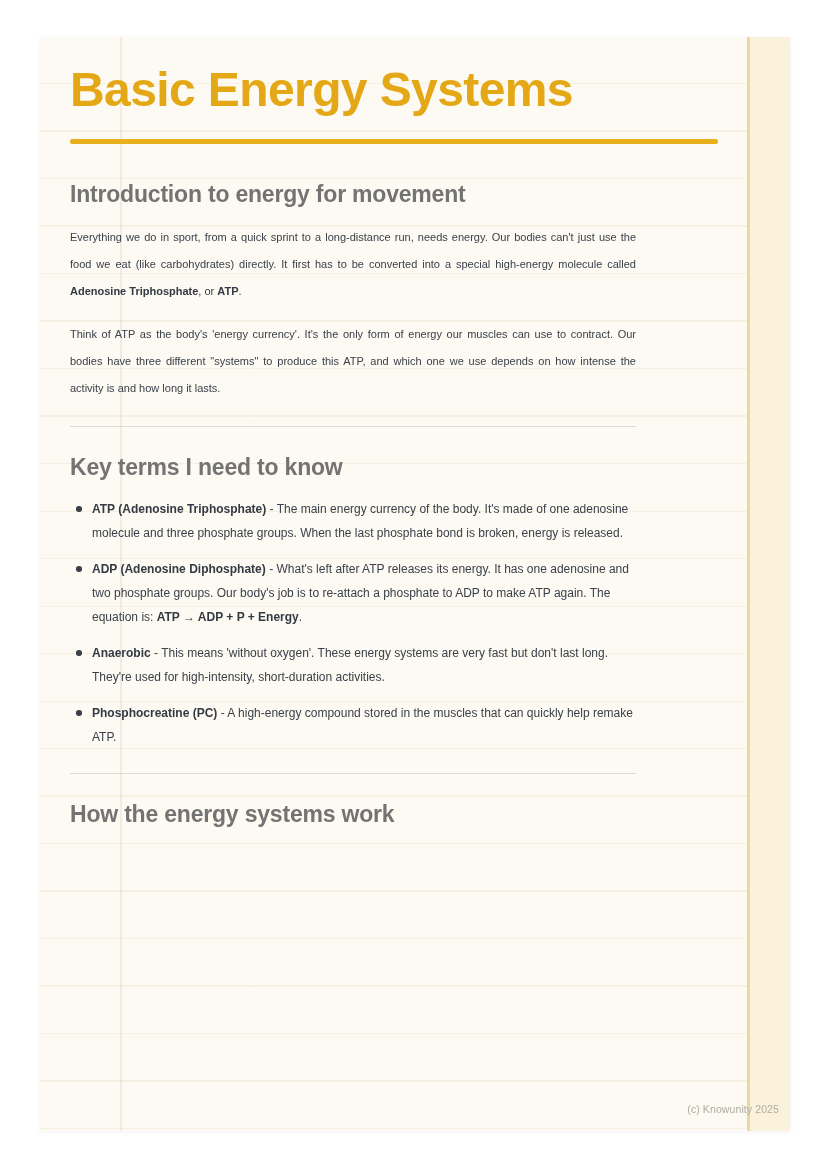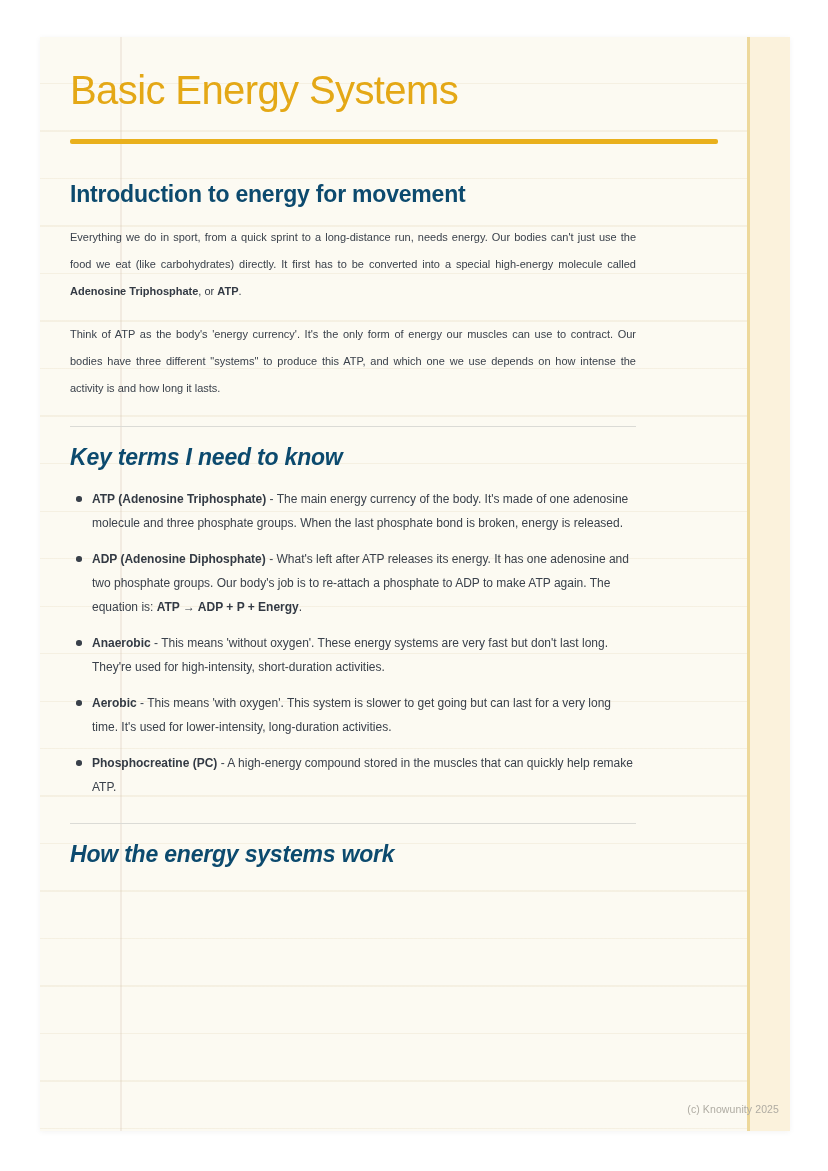--- a/index.html
+++ b/index.html
@@ -33,36 +33,36 @@
   .side-strip{
     position:absolute;right:0;top:0;bottom:0;width:40px;
     background:#FBF2DC;
     border-left:3px solid #EDD89B;
   }
   .content{
     position:absolute;left:30px;top:0;width:566px;
   }
   .doc-title{
     margin:30px 0 0 0;
-    font-size:40px;line-height:46px;
-    font-weight:400;letter-spacing:-0.6px;
+    font-size:48px;line-height:46px;
+    font-weight:700;letter-spacing:-0.6px;
     color:#E4A816;
   }
   .title-rule{
     width:648px;height:5px;margin-top:26px;
     background:#E9B01C;border-radius:2px;
   }
   .section-heading{
     margin:0;
     font-size:23px;line-height:28px;
     font-weight:800;letter-spacing:-0.2px;
-    color:#0c4a6e;
+    color:#737373;
   }
   .section-heading.first{margin-top:36px;}
-  .section-heading.later{margin-top:16px;font-style:italic;}
+  .section-heading.later{margin-top:26px;}
   .para{
     width:566px;
     margin:16px 0 0 0;
     font-size:11px;line-height:27px;
     color:#3A414B;
     text-align:justify;
     text-justify:inter-word;
   }
   .divider{
     width:566px;height:0;
@@ -109,21 +109,20 @@
     <div id="sections">
         <h2 class="section-heading first">Introduction to energy for movement</h2>
         <p class="para"><span>Everything we do in sport, from a quick sprint to a long-distance run, needs energy. Our bodies can't just use the food we eat (like carbohydrates) directly. It first has to be converted into a special high-energy molecule called </span><span class="b">Adenosine Triphosphate</span><span>, or </span><span class="b">ATP</span><span>.</span></p>
         <p class="para"><span>Think of ATP as the body's 'energy currency'. It's the only form of energy our muscles can use to contract. Our bodies have three different "systems" to produce this ATP, and which one we use depends on how intense the activity is and how long it lasts.</span></p>
         <div class="divider"></div>
         <h2 class="section-heading later">Key terms I need to know</h2>
         <ul class="bullet-list">
           <li><span class="b">ATP (Adenosine Triphosphate)</span><span> - The main energy currency of the body. It's made of one adenosine molecule and three phosphate groups. When the last phosphate bond is broken, energy is released.</span></li>
           <li><span class="b">ADP (Adenosine Diphosphate)</span><span> - What's left after ATP releases its energy. It has one adenosine and </span><span class="i">two</span><span> phosphate groups. Our body's job is to re-attach a phosphate to ADP to make ATP again. The equation is: </span><span class="b">ATP → ADP + P + Energy</span><span>.</span></li>
           <li><span class="b">Anaerobic</span><span> - This means 'without oxygen'. These energy systems are very fast but don't last long. They're used for high-intensity, short-duration activities.</span></li>
-          <li><span class="b">Aerobic</span><span> - This means 'with oxygen'. This system is slower to get going but can last for a very long time. It's used for lower-intensity, long-duration activities.</span></li>
           <li><span class="b">Phosphocreatine (PC)</span><span> - A high-energy compound stored in the muscles that can quickly help remake ATP.</span></li>
         </ul>
         <div class="divider"></div>
         <h2 class="section-heading later">How the energy systems work</h2>
       </div>
   </div>
 
   <div class="watermark">(c) Knowunity 2025</div>
 </div>
 

